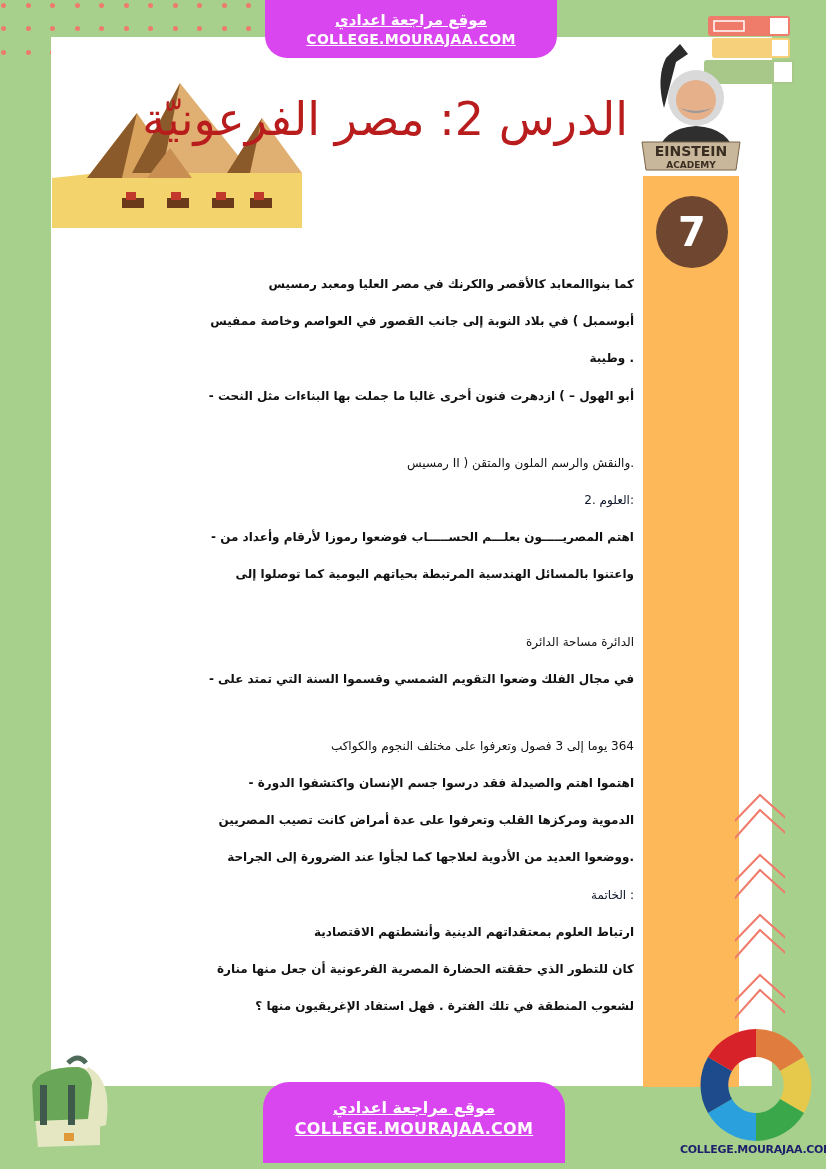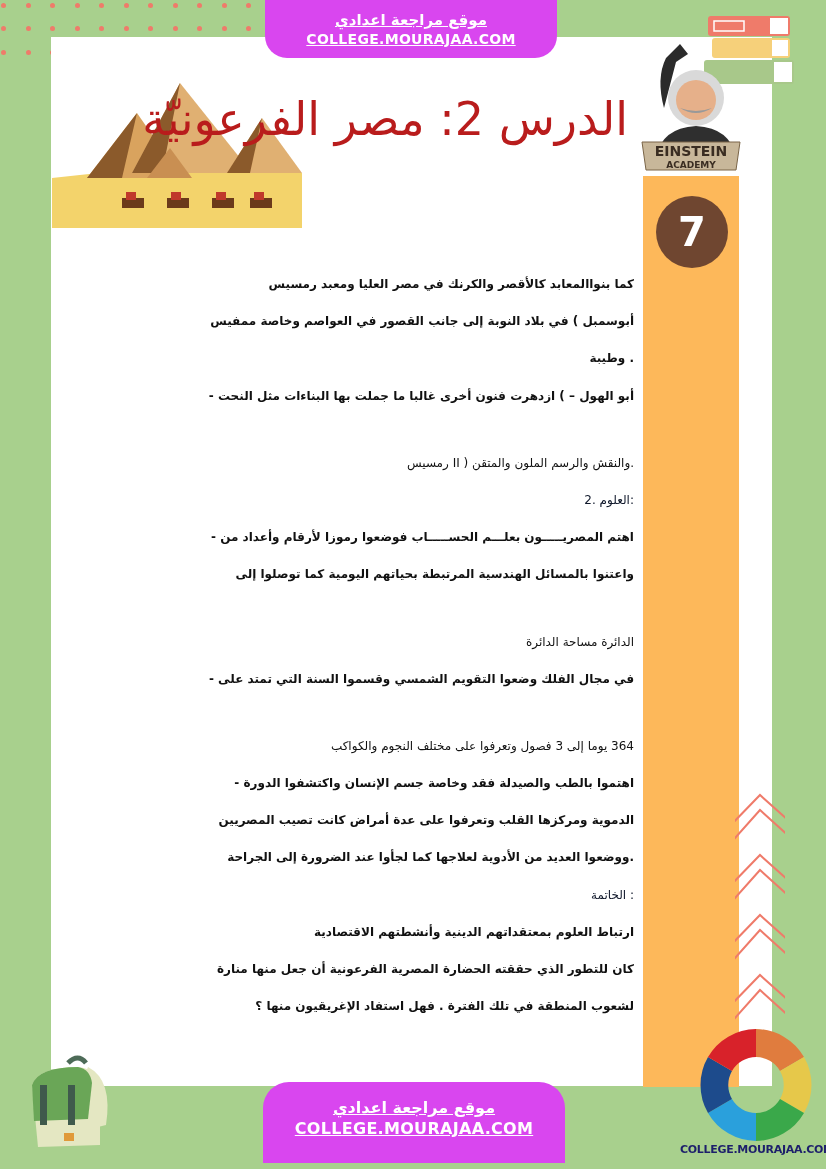--- a/index.html
+++ b/index.html
@@ -160,21 +160,21 @@
   <div class="line">أبوسمبل ) في بلاد النوبة إلى جانب القصور في العواصم وخاصة ممفيس</div>
   <div class="line">. وطيبة</div>
   <div class="line">أبو الهول – ) ازدهرت فنون أخرى غالبا ما جملت بها البناءات مثل النحت -</div>
   <div class="line plain">.والنقش والرسم الملون والمتقن ( II رمسيس</div>
   <div class="line red">:العلوم .2</div>
   <div class="line">اهتم المصريـــــون بعلـــم الحســـــاب فوضعوا رموزا لأرقام وأعداد من -</div>
   <div class="line">واعتنوا بالمسائل الهندسية المرتبطة بحياتهم اليومية كما توصلوا إلى</div>
   <div class="line plain">الدائرة مساحة الدائرة</div>
   <div class="line">في مجال الفلك وضعوا التقويم الشمسي وقسموا السنة التي تمتد على -</div>
   <div class="line plain">364 يوما إلى 3 فصول وتعرفوا على مختلف النجوم والكواكب</div>
-  <div class="line">اهتموا بالطب والصيدلة فقد وخاصة جسم الإنسان واكتشفوا الدورة -</div>
+  <div class="line">اهتموا اهتم والصيدلة فقد درسوا جسم الإنسان واكتشفوا الدورة -</div>
   <div class="line">الدموية ومركزها القلب وتعرفوا على عدة أمراض كانت تصيب المصريين</div>
   <div class="line">.ووضعوا العديد من الأدوية لعلاجها كما لجأوا عند الضرورة إلى الجراحة</div>
   <div class="line red">: الخاتمة</div>
   <div class="line">ارتباط العلوم بمعتقداتهم الدينية وأنشطتهم الاقتصادية</div>
   <div class="line">كان للتطور الذي حققته الحضارة المصرية الفرعونية أن جعل منها منارة</div>
   <div class="line">لشعوب المنطقة في تلك الفترة . فهل استفاد الإغريقيون منها ؟</div>
 </div>
 
 <svg class="chevrons" viewBox="0 0 50 240">
   <g fill="none" stroke="#ef7b6a" stroke-width="2">

